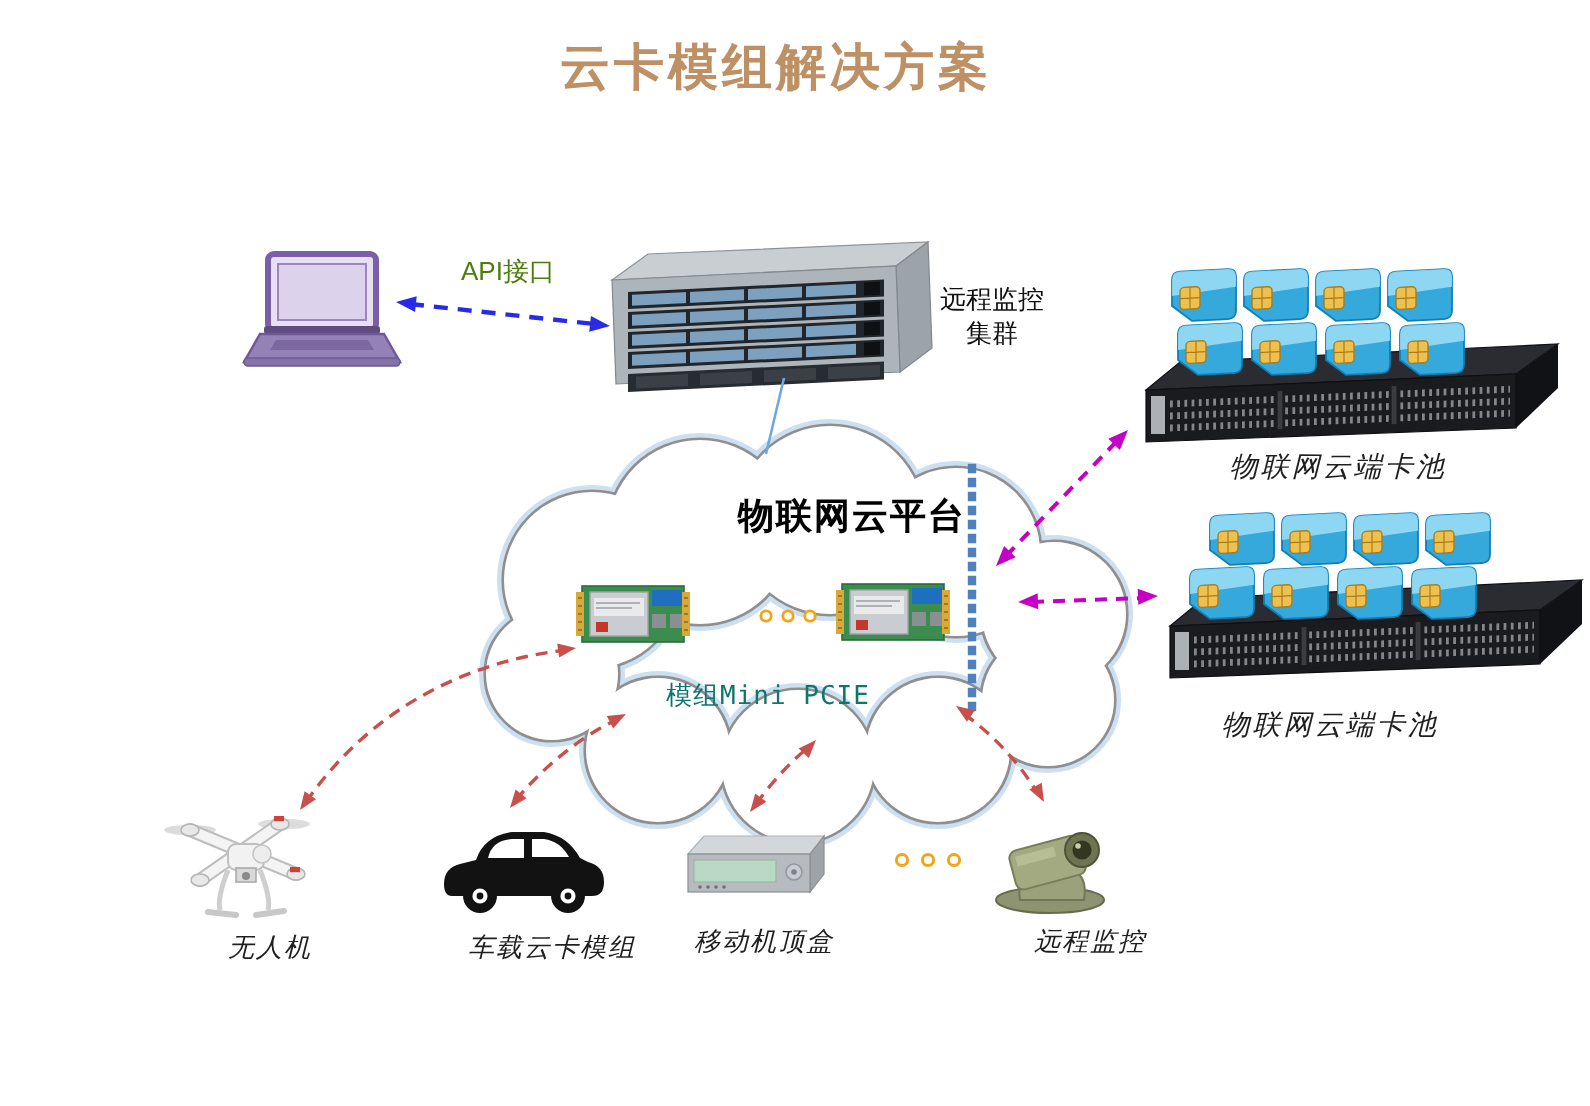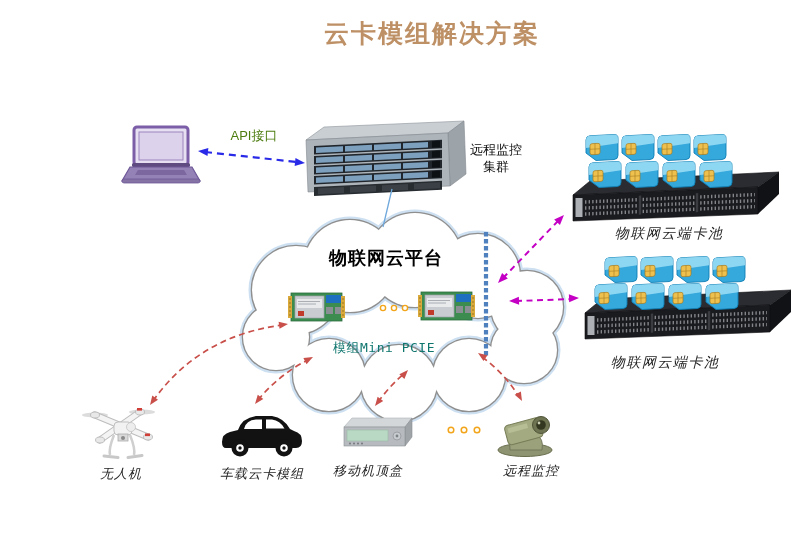--- a/index.html
+++ b/index.html
@@ -16,35 +16,34 @@
     transform:translateX(-50%);
     white-space:nowrap;
     color:#1c1c1c;
   }
   .title{
     font-family:"Liberation Serif","DejaVu Serif",serif;
     font-weight:700;
     font-size:25px;
     letter-spacing:2px;
     color:#BE9065;
-    margin-left:44px;
   }
   .plain{font-size:13px;color:#4d7c0f;}
   .center2{text-align:center;line-height:17px;font-size:13px;color:#111;}
   .platform{
     font-size:18px;font-weight:700;letter-spacing:1px;color:#000;
   }
   .mono{
     font-family:"DejaVu Sans Mono",monospace;
     font-size:13px;color:#0f766e;letter-spacing:0.5px;
   }
   .kai{
     font-family:"Liberation Serif","DejaVu Serif",serif;
     font-style:italic;
-    font-size:13px;letter-spacing:1px;color:#1f1f1f;
+    font-size:13px;letter-spacing:1px;color:#1f1f1f;margin-left:14px;
   }
   .kai-pool{
     font-family:"Liberation Serif","DejaVu Serif",serif;
     font-style:italic;
     font-size:14px;letter-spacing:1.5px;color:#1f1f1f;
   }
 </style>
 </head>
 <body>
 
@@ -433,21 +432,21 @@
 
 <div class="label title" style="left:388px; top:17px;">云卡模组解决方案</div>
 
 <div class="label plain" style="left:254px; top:127px;">API接口</div>
 
 <div class="label center2" style="left:496px; top:141px;">
   <div>远程监控</div>
   <div>集群</div>
 </div>
 
-<div class="label platform" style="left:386px; top:246px;text-align:right;">物联网云平台</div>
+<div class="label platform" style="left:426px; top:246px;text-align:right;">物联网云平台</div>
 
 <div class="label mono" style="left:384px; top:339px;">模组Mini PCIE</div>
 
 <div class="label kai-pool" style="left:669px; top:225px;">物联网云端卡池</div>
 
 <div class="label kai-pool" style="left:665px; top:354px;">物联网云端卡池</div>
 
 <div class="label kai" style="left:121px; top:465px;">无人机</div>
 
 <div class="label kai" style="left:262px; top:465px;text-align:right;">车载云卡模组</div>

